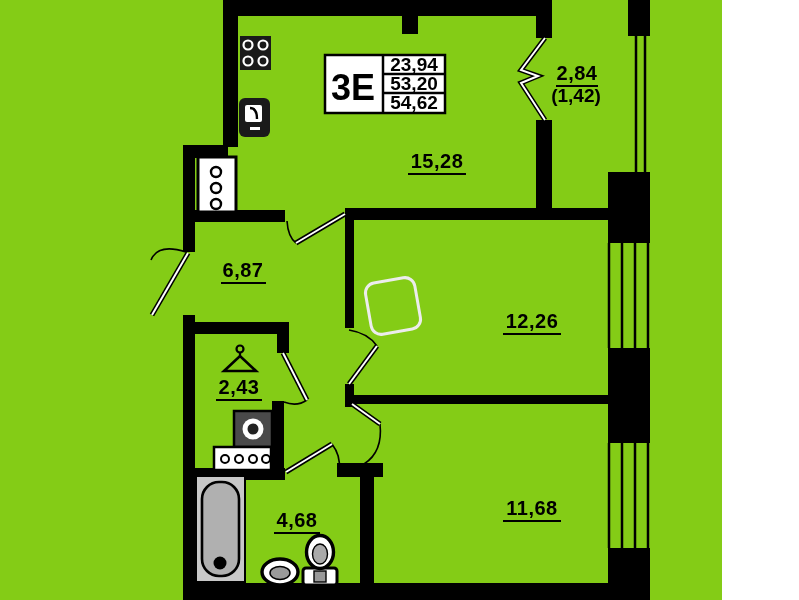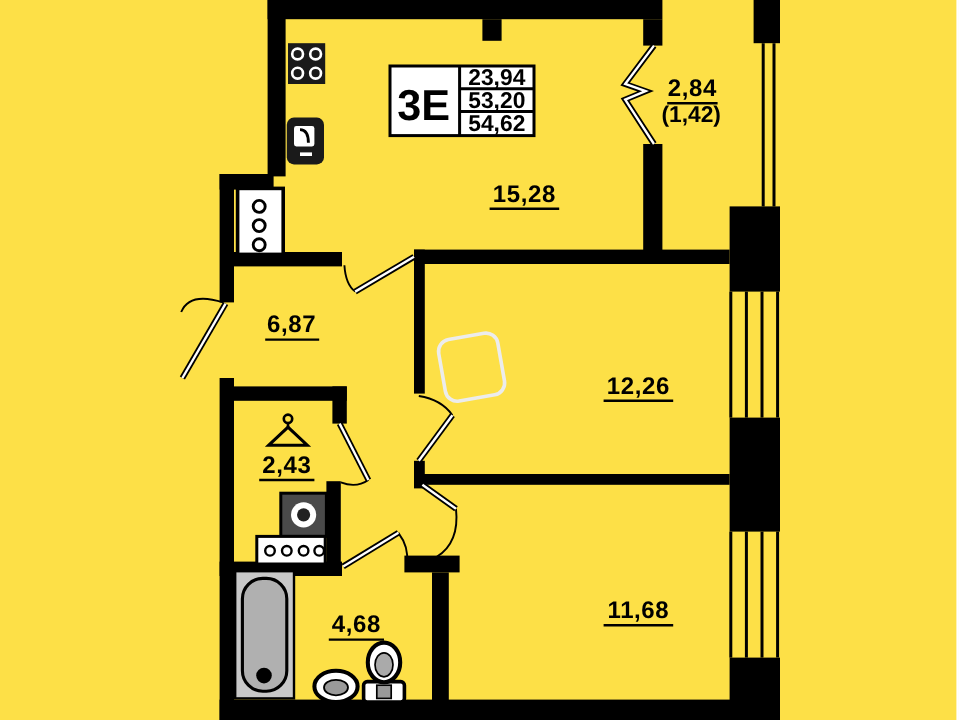--- a/index.html
+++ b/index.html
@@ -1,16 +1,16 @@
 <!DOCTYPE html>
 <html><head>
 <meta charset="utf-8">
 <style>
   html,body{margin:0;padding:0;background:#ffffff;}
-  .stage{position:relative;width:797px;height:600px;background:#fde047;overflow:hidden;
+  .stage{position:relative;width:722px;height:600px;background:#84cc16;overflow:hidden;
          font-family:"Liberation Sans", sans-serif;text-align:center;}
   svg{position:absolute;left:0;top:0;}
   text{fill:#000;font-family:"Liberation Sans", sans-serif;}
   .area-label{font-size:20px;font-weight:700;text-anchor:middle;letter-spacing:0.5px;}
   .area-label-sub{font-size:19px;font-weight:700;text-anchor:middle;}
   .unit-label{font-size:36px;font-weight:700;text-anchor:middle;}
   .unit-value{font-size:19px;font-weight:700;text-anchor:middle;}
   .wall{fill:#000;}
   .thinline{stroke:#000;stroke-width:2.5;fill:none;}
   .swing{stroke:#000;stroke-width:1.6;fill:none;}

